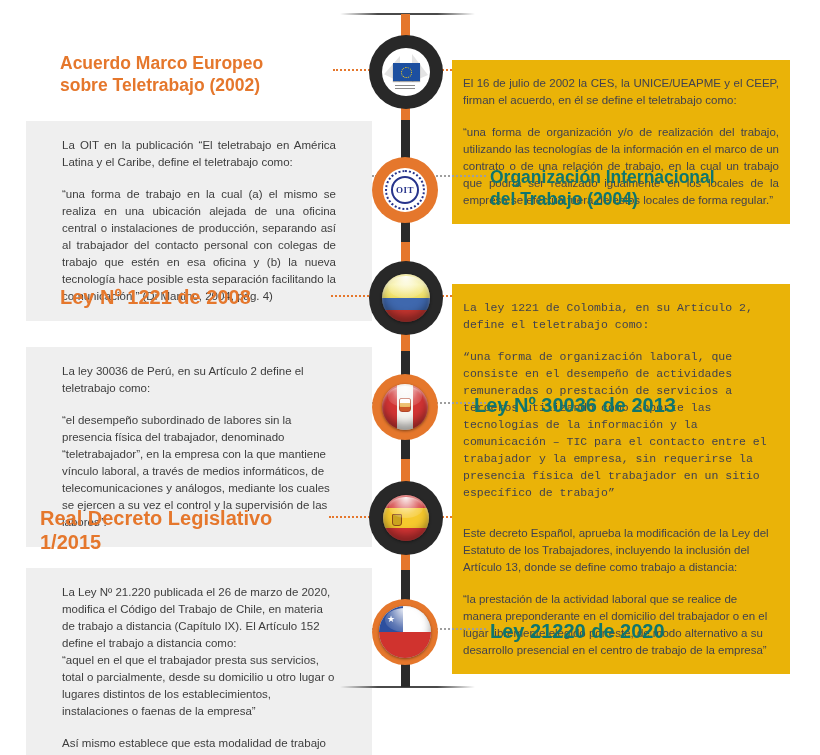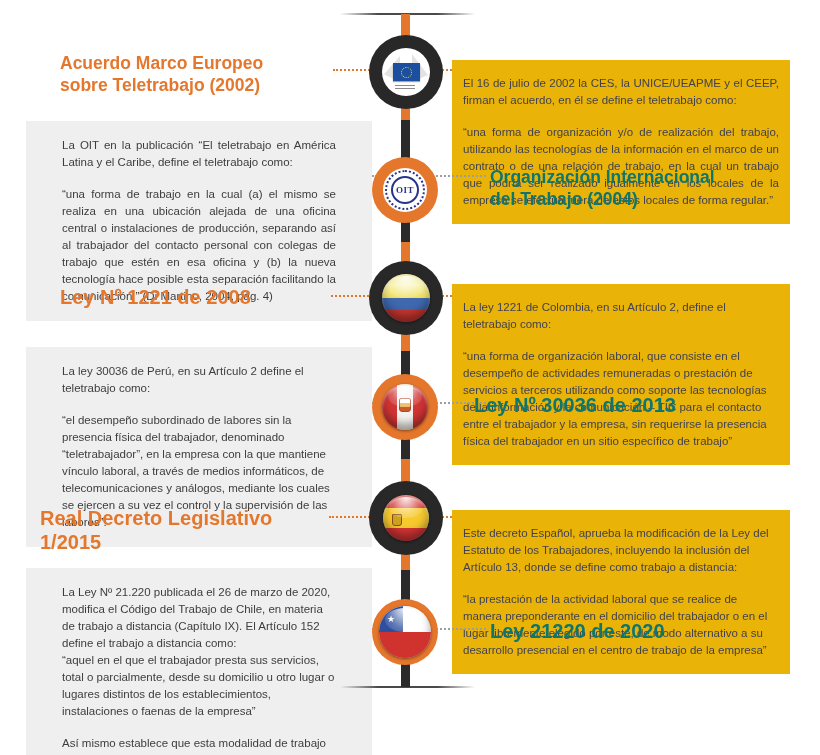--- a/index.html
+++ b/index.html
@@ -174,21 +174,21 @@
 <div class="tbox peach justify" style="left:452px;top:28px;min-height:118px;">
   <p>El 16 de julio de 2002 la CES, la UNICE/UEAPME y el CEEP, firman el acuerdo, en él se define el teletrabajo como:</p>
   <p>“una forma de organización y/o de realización del trabajo, utilizando las tecnologías de la información en el marco de un contrato o de una relación de trabajo, en la cual un trabajo que podría ser realizado igualmente en los locales de la empresa se efectúa fuera de estos locales de forma regular.”</p>
 </div>
 
 <div class="tbox gray justify" style="left:26px;top:121px;min-height:121px;">
   <p>La OIT en la publicación “El teletrabajo en América Latina y el Caribe, define el teletrabajo como:</p>
   <p>“una forma de trabajo en la cual (a) el mismo se realiza en una ubicación alejada de una oficina central o instalaciones de producción, separando así al trabajador del contacto personal con colegas de trabajo que estén en esa oficina y (b) la nueva tecnología hace posible esta separación facilitando la comunicación ” (Di Martino, 2004, pág. 4)</p>
 </div>
 
-<div class="tbox peach" style="left:452px;top:252px;min-height:120px;">
+<div class="tbox peach" style="left:452px;top:252px;min-height:120px;font-family:Liberation Mono, monospace;">
   <p>La ley 1221 de Colombia, en su Artículo 2, define el teletrabajo como:</p>
   <p>“una forma de organización laboral, que consiste en el desempeño de actividades remuneradas o prestación de servicios a terceros utilizando como soporte las tecnologías de la información y la comunicación – TIC para el contacto entre el trabajador y la empresa, sin requerirse la presencia física del trabajador en un sitio específico de trabajo”</p>
 </div>
 
 <div class="tbox gray" style="left:26px;top:347px;min-height:121px;">
   <p>La ley 30036 de Perú, en su Artículo 2 define el teletrabajo como:</p>
   <p>“el desempeño subordinado de labores sin la presencia física del trabajador, denominado “teletrabajador”, en la empresa con la que mantiene vínculo laboral, a través de medios informáticos, de telecomunicaciones y análogos, mediante los cuales se ejercen a su vez el control y la supervisión de las labores”.</p>
 </div>
 
 <div class="tbox peach" style="left:452px;top:478px;min-height:117px;">

